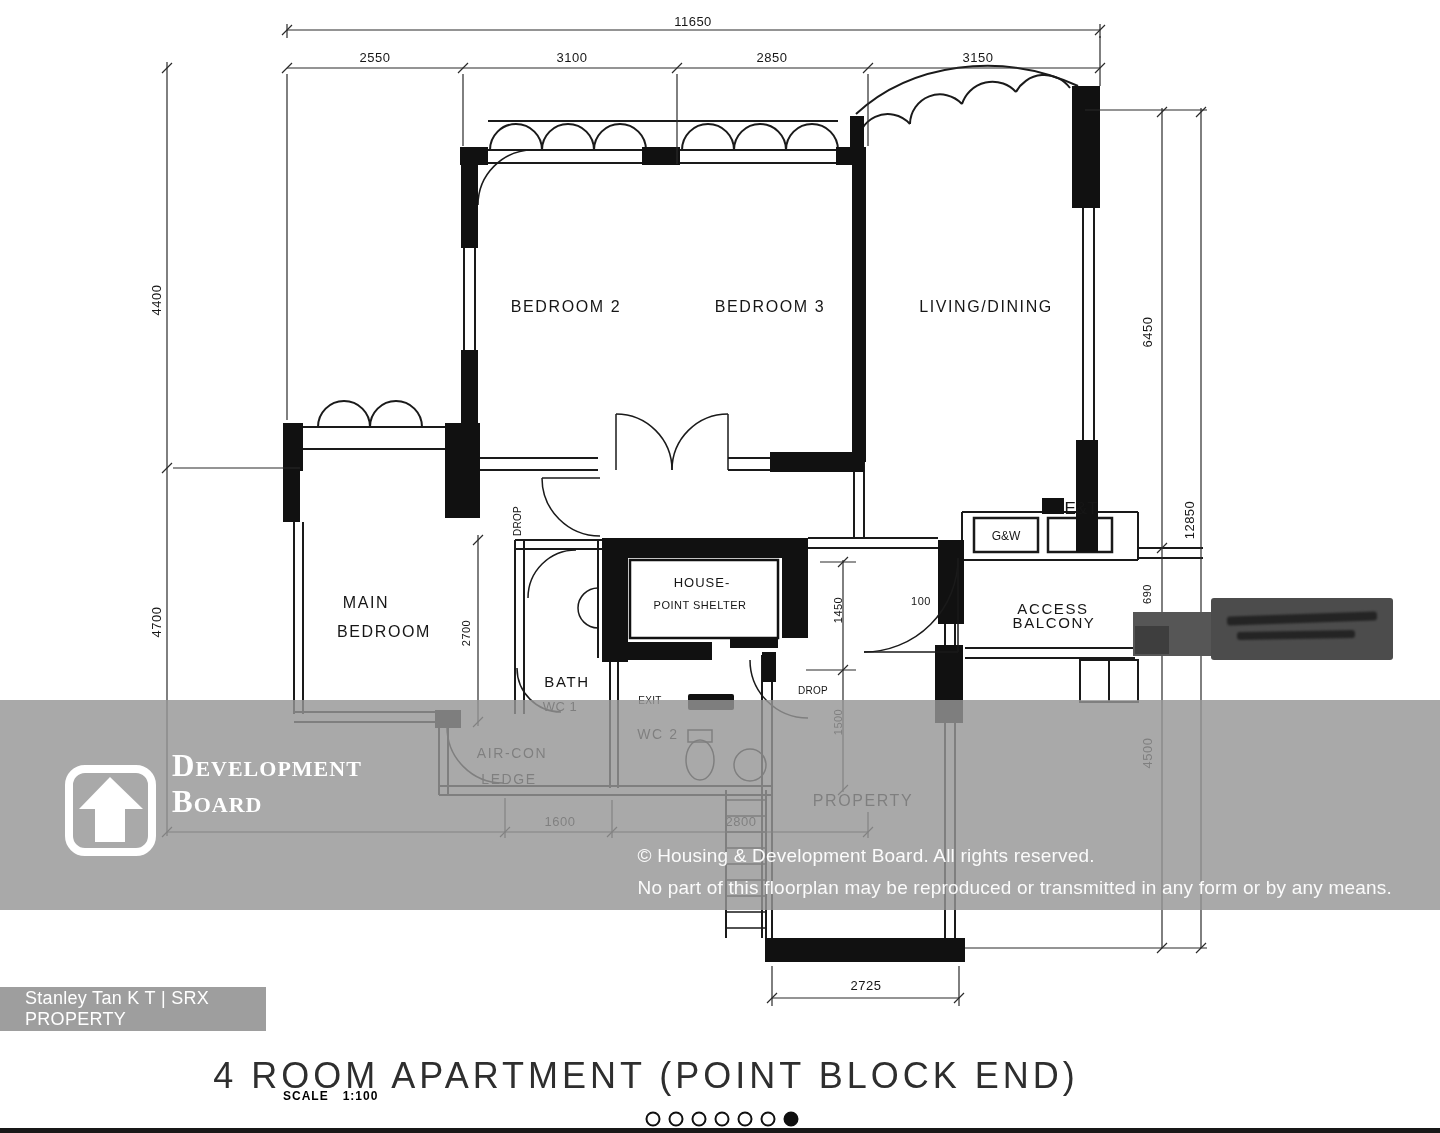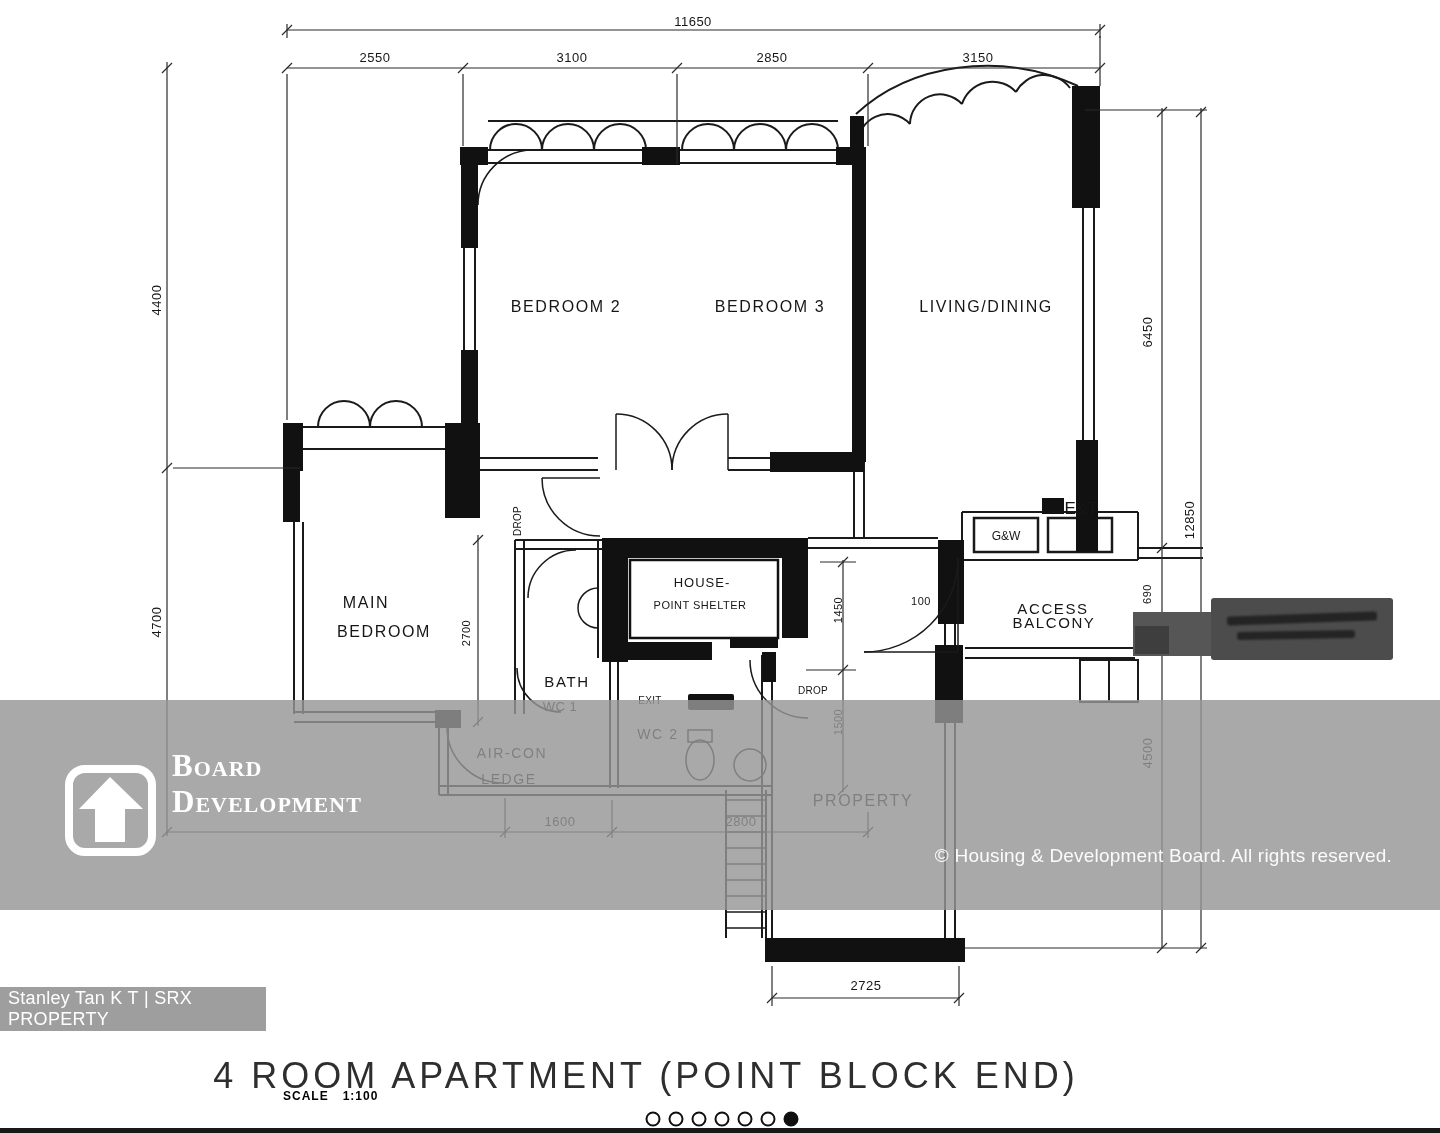--- a/index.html
+++ b/index.html
@@ -57,21 +57,21 @@
   }
   .copyright{
     position:absolute;right:48px;top:140px;text-align:left;
     color:#fbfbfb;font-size:19px;line-height:32px;letter-spacing:.2px;
   }
 
   
   .agent-badge{
     position:absolute;left:0;top:987px;width:266px;height:44px;
     background:var(--badge);z-index:5;
-    display:flex;align-items:center;padding-left:8px;
+    display:flex;align-items:center;padding-left:25px;
     color:#ffffff;font-size:18px;letter-spacing:.3px;
   }
 
   
   .plan-title{
     position:absolute;left:646px;top:1076px;transform:translate(-50%,-50%);
     font-size:36px;font-weight:400;letter-spacing:4px;color:#2e2e2e;
     white-space:nowrap;z-index:5;transform-origin:center;
   }
   .scale-line{
@@ -320,25 +320,26 @@
     <div class="scribble r2"></div>
   </div>
 
   <div class="wm-band"></div>
   <div class="wm-content">
     <svg class="hdb-logo" viewBox="0 0 93 93">
       <rect x="5" y="5" width="83" height="83" rx="16" fill="none" stroke="#ffffff" stroke-width="8"></rect>
       <polygon points="46,13 79,45 61,45 61,78 31,78 31,45 15,45" fill="#ffffff"></polygon>
     </svg>
     <div class="hdb-text">
+      <div>Development</div>
       <div>Board</div>
-      <div>Development</div>
     </div>
     <div class="copyright">
       <div>© Housing &amp; Development Board. All rights reserved.</div>
+      <div>No part of this floorplan may be reproduced or transmitted in any form or by any means.</div>
     </div>
   </div>
 
   <div class="agent-badge">
     <span>Stanley Tan K T | SRX PROPERTY</span>
   </div>
 
   <div class="plan-title">4 ROOM APARTMENT (POINT BLOCK END)</div>
   <div class="scale-line">
     <span>SCALE</span><span class="val">1:100</span>

